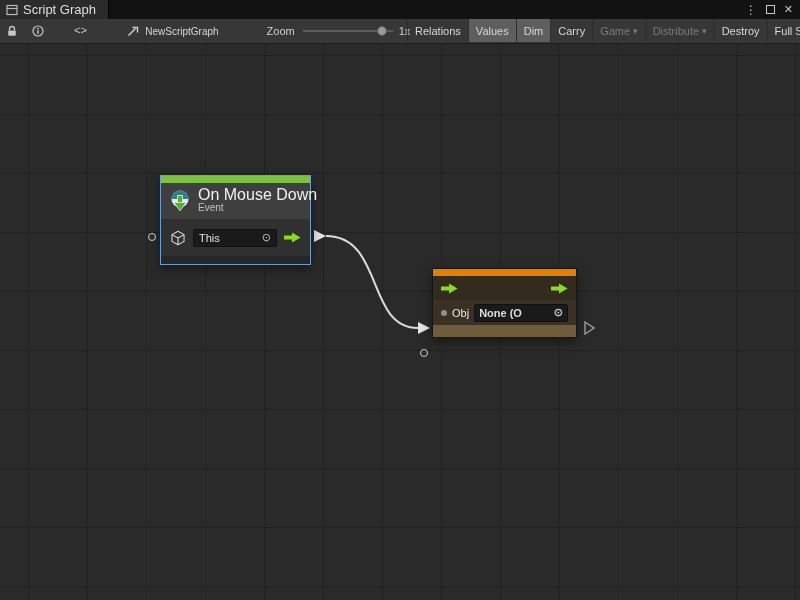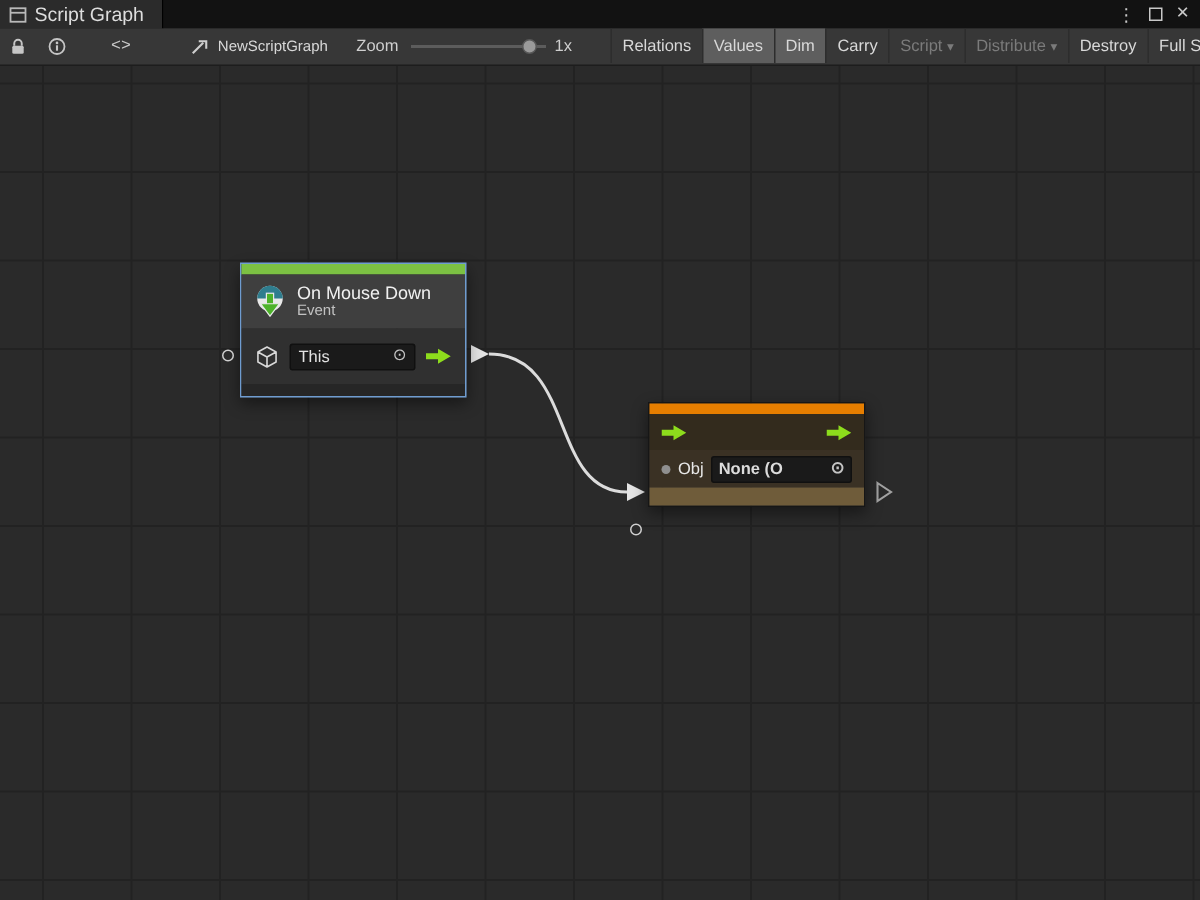--- a/index.html
+++ b/index.html
@@ -20,21 +20,21 @@
 
   
   .toolbar { position:absolute; top:19px; left:0; right:0; height:25px; background:#373737;
     border-bottom:1px solid #1d1d1d; display:flex; align-items:center; font-size:11px; color:#d2d2d2; }
   .tb-icon { display:inline-flex; align-items:center; }
   .lock-icon { margin-left:6px; }
   .info-icon { margin-left:14px; }
   .code-icon { margin-left:30px; font-family:"Liberation Mono", monospace; font-size:11px; color:#c9c9c9; }
   .graph-ref { margin-left:40px; display:flex; align-items:center; gap:5px; }
   .graph-name { font-size:10px; color:#d8d8d8; white-space:nowrap; }
-  .zoom-label { margin-left:19px; color:#cfcfcf; }
+  .zoom-label { margin-left:48px; color:#cfcfcf; }
   .zoom-slider { position:relative; margin-left:8px; width:90px; height:25px; }
   .slider-track { position:absolute; left:0; right:0; top:11px; height:2px; background:#5c5c5c; }
   .slider-knob { position:absolute; left:74px; top:7px; width:10px; height:10px; border-radius:50%;
     background:#9a9a9a; border:1px solid #585858; }
   .zoom-value { margin-left:6px; color:#cfcfcf; }
   .toolbar-buttons { position:absolute; left:407px; top:0; bottom:1px; display:flex; white-space:nowrap; }
   .tb-btn { background:none; border:none; border-left:1px solid #2d2d2d; color:#d8d8d8;
     font-family:"Liberation Sans", sans-serif; font-size:11px; padding:0 7px; height:100%;
     display:flex; align-items:center; gap:3px; cursor:default; }
   .tb-btn.active { background:#5e5e5e; }
@@ -49,21 +49,21 @@
       linear-gradient(to bottom, #222222 1px, transparent 1px);
     background-size:59px 59px; background-position:28px 11px; }
   .connections { position:absolute; inset:0; pointer-events:none; }
 
   
   .node { position:absolute; border:1px solid #161616; box-shadow:0 4px 10px rgba(0,0,0,.45); }
   .node.selected { border-color:#6f9cd0; }
   .accent-bar { height:7px; }
   .node-header { display:flex; align-items:center; gap:6px; padding:0 7px; }
   .titles { display:flex; flex-direction:column; justify-content:center; }
-  .node-title { font-size:12px; color:#f0f0f0; line-height:14px; white-space:nowrap; }
+  .node-title { font-size:16px; color:#f0f0f0; line-height:14px; white-space:nowrap; }
   .node-subtitle, .node-category { font-size:10px; color:#c2c2c2; line-height:12px; white-space:nowrap; }
 
   .event-node { left:160px; top:131px; width:151px; }
   .event-node .accent-bar { background:#7cc143; }
   .event-node .node-header { height:36px; background:#3f3f3f; }
   .event-node .node-row { height:37px; background:#303030; display:flex; align-items:center; padding:0 9px; }
   .event-node .node-footer { height:8px; background:#262626; }
 
   .value-field { flex:1; margin:0 7px; display:flex; align-items:flex-start; justify-content:space-between;
     background:#1a1a1a; border:1px solid #101010; border-radius:2px; padding:2px 5px;
@@ -143,21 +143,21 @@
       <span class="slider-knob"></span>
     </span>
     <span class="zoom-value">1x</span>
 
     <div class="toolbar-buttons">
       <button class="tb-btn">Relations</button>
       <button class="tb-btn active">Values</button>
       <button class="tb-btn active">Dim</button>
       <button class="tb-btn">Carry</button>
       <button class="tb-btn disabled">
-        <span>Script</span>
+        <span>Game</span>
         <span class="dd">▾</span>
       </button>
       <button class="tb-btn disabled">
         <span>Distribute</span>
         <span class="dd">▾</span>
       </button>
       <button class="tb-btn">Destroy</button>
       <button class="tb-btn">Full Screen</button>
     </div>
   </div>

